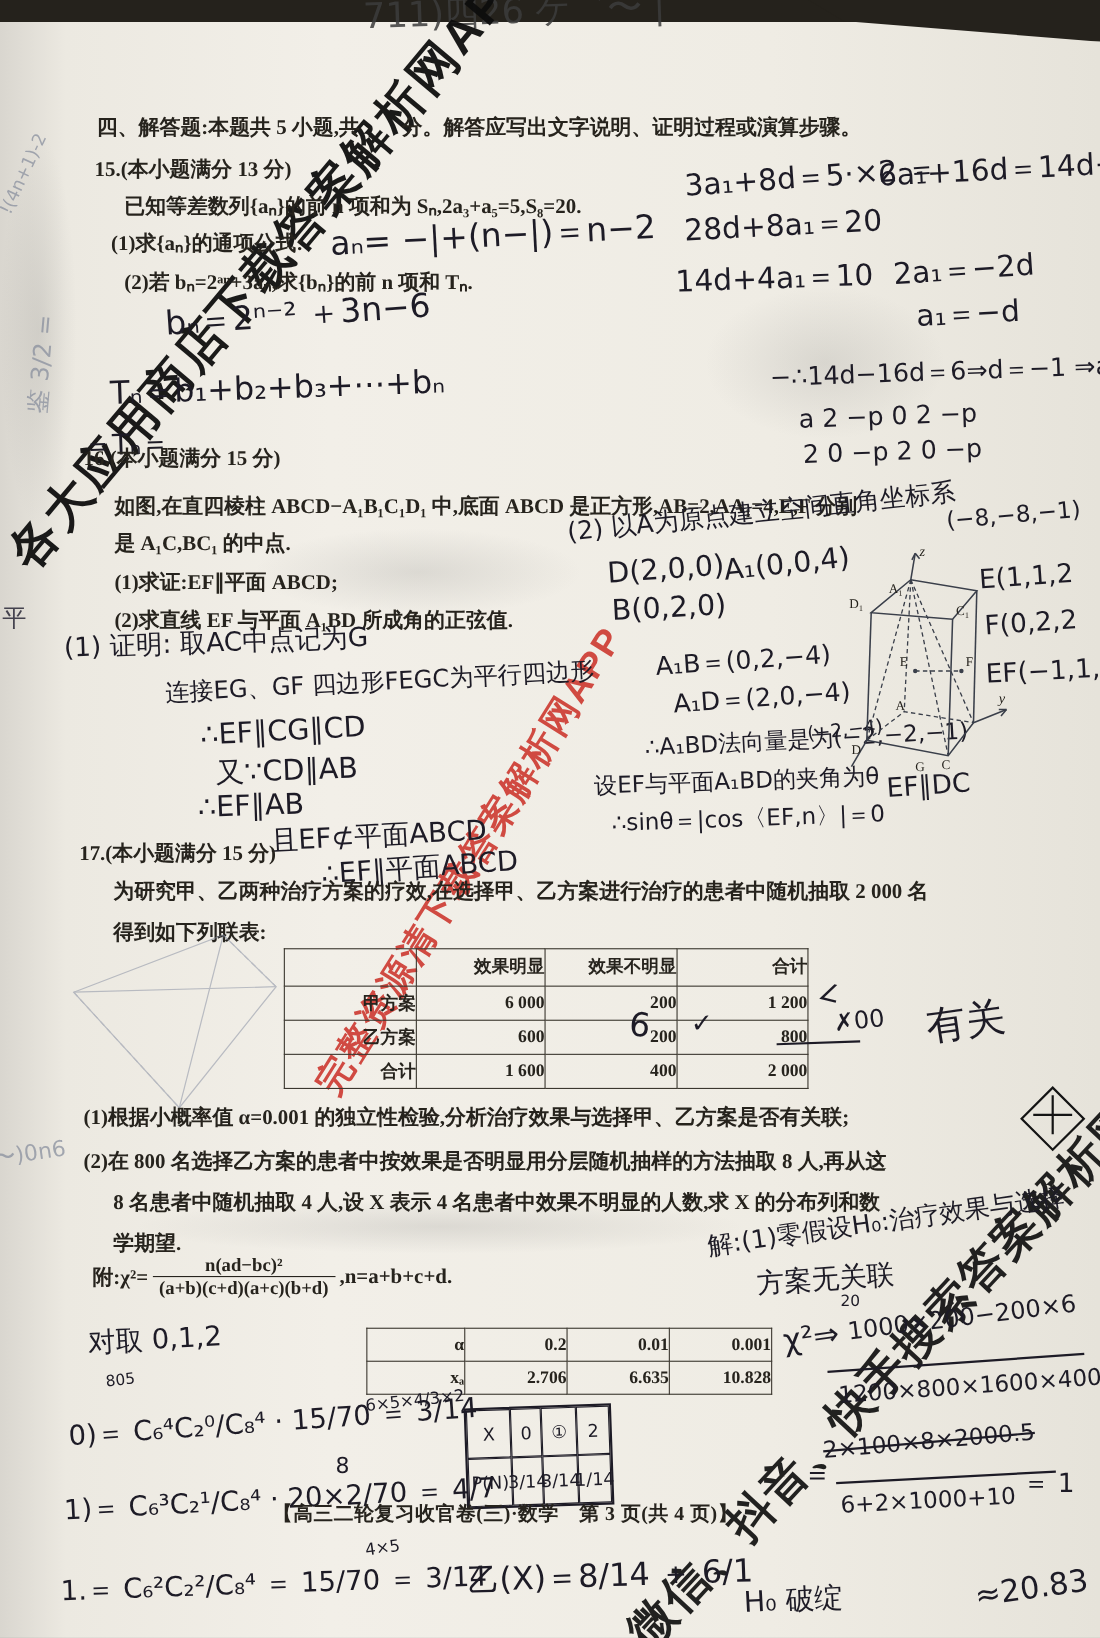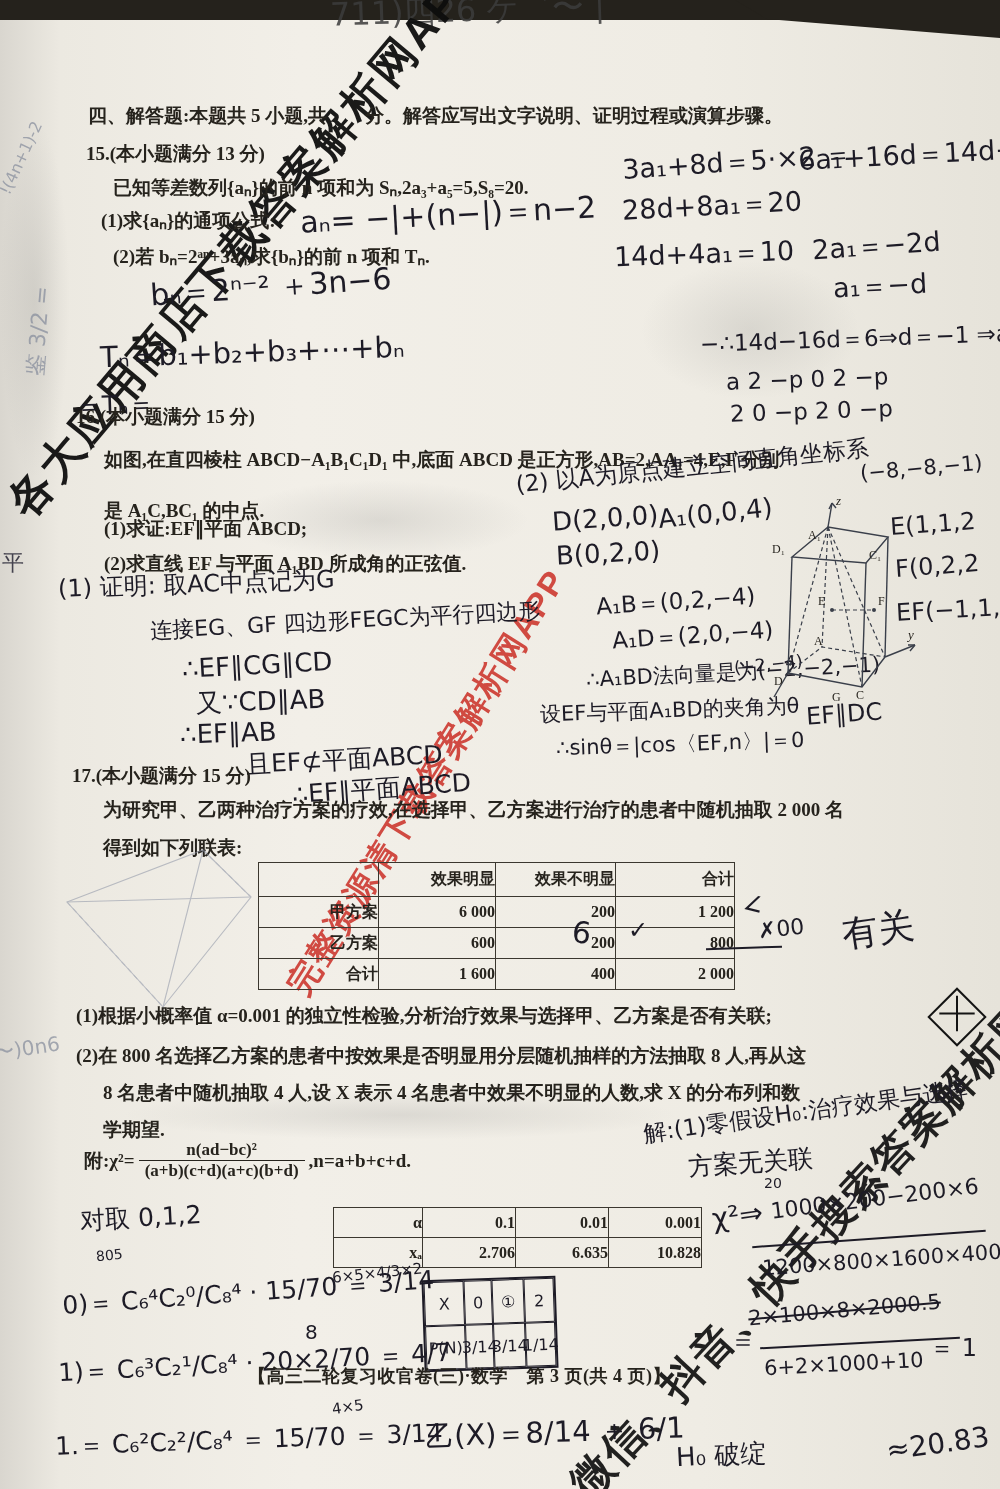--- a/index.html
+++ b/index.html
@@ -67,21 +67,21 @@
   <span class="hw" style="left:622px;top:192px;font-size:27px;transform:rotate(-3deg);">28d+8a₁＝20</span>
   <span class="hw" style="left:614px;top:240px;font-size:27px;transform:rotate(-2deg);">14d+4a₁＝10</span>
   <span class="hw" style="left:812px;top:232px;font-size:27px;transform:rotate(-4deg);">2a₁＝−2d</span>
   <span class="hw" style="left:833px;top:272px;font-size:27px;transform:rotate(-3deg);">a₁＝−d</span>
   <span class="hw" style="left:700px;top:327px;font-size:23px;transform:rotate(-2deg);">−∴14d−16d＝6⇒d＝−1 ⇒a₁＝</span>
   <span class="hw" style="left:726px;top:368px;font-size:23px;transform:rotate(-2deg);">a 2 −p  0 2 −p</span>
   <span class="hw" style="left:730px;top:400px;font-size:23px;transform:rotate(-2deg);">2 0 −p  2 0 −p</span>
 
   <span class="pt" style="left:76px;top:404px;">16.(本小题满分 15 分)</span>
   <span class="pt" style="left:104px;top:447px;">如图,在直四棱柱 ABCD−A₁B₁C₁D₁ 中,底面 ABCD 是正方形,AB=2,AA₁=4,E,F 分别</span>
-  <span class="pt" style="left:104px;top:498px;">是 A₁C,BC₁ 的中点.</span>
+  <span class="pt" style="left:104px;top:481px;">是 A₁C,BC₁ 的中点.</span>
   <span class="pt" style="left:104px;top:516px;">(1)求证:EF∥平面 ABCD;</span>
   <span class="pt" style="left:104px;top:551px;">(2)求直线 EF 与平面 A₁BD 所成角的正弦值.</span>
 
   <span class="hw" style="left:515px;top:455px;font-size:23px;transform:rotate(-6deg);">(2) 以A为原点建立空间直角坐标系</span>
   <span class="hw" style="left:860px;top:458px;font-size:21px;transform:rotate(-5deg);">(−8,−8,−1)</span>
   <span class="hw" style="left:552px;top:505px;font-size:26px;transform:rotate(-4deg);">D(2,0,0)</span>
   <span class="hw" style="left:658px;top:500px;font-size:26px;transform:rotate(-6deg);">A₁(0,0,4)</span>
   <span class="hw" style="left:556px;top:540px;font-size:26px;transform:rotate(-3deg);">B(0,2,0)</span>
   <span class="hw" style="left:596px;top:590px;font-size:23px;transform:rotate(-4deg);">A₁B＝(0,2,−4)</span>
   <span class="hw" style="left:612px;top:624px;font-size:23px;transform:rotate(-4deg);">A₁D＝(2,0,−4)</span>
@@ -209,21 +209,21 @@
       <span class="fn">n(ad−bc)²</span>
       <span class="fd">(a+b)(c+d)(a+c)(b+d)</span>
     </span>
     <span>,n=a+b+c+d.</span>
   </div>
 
   <table class="ctab" style="left:333px;top:1207px;width:364px;">
     <tbody>
         <tr style="height:30px;">
       <td style="width:88px;">α</td>
-      <td style="width:92px;">0.1</td>
+      <td style="width:92px;">0.2</td>
       <td style="width:92px;">0.01</td>
       <td style="width:92px;">0.001</td>
     </tr>
     <tr style="height:30px;">
       <td>xₐ</td>
       <td>2.706</td>
       <td>6.635</td>
       <td>10.828</td>
     </tr>
   </tbody>

